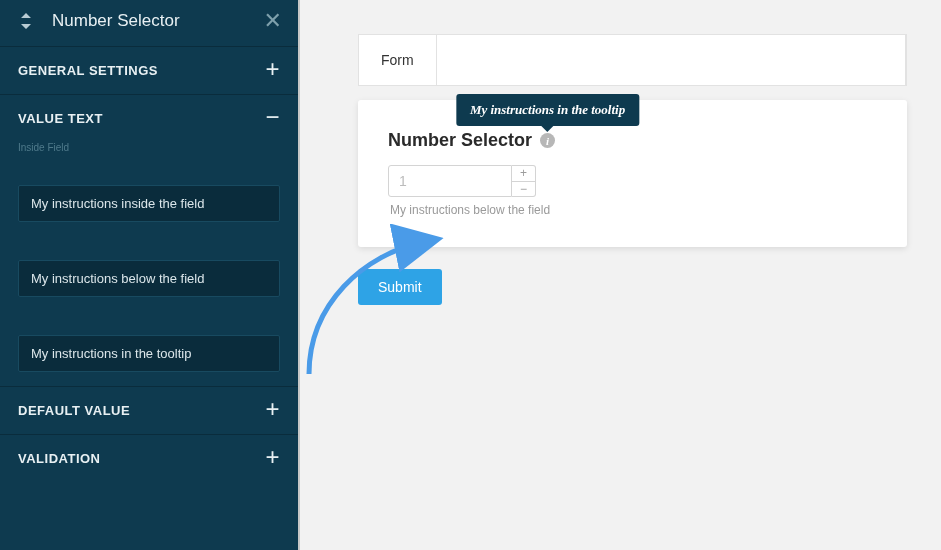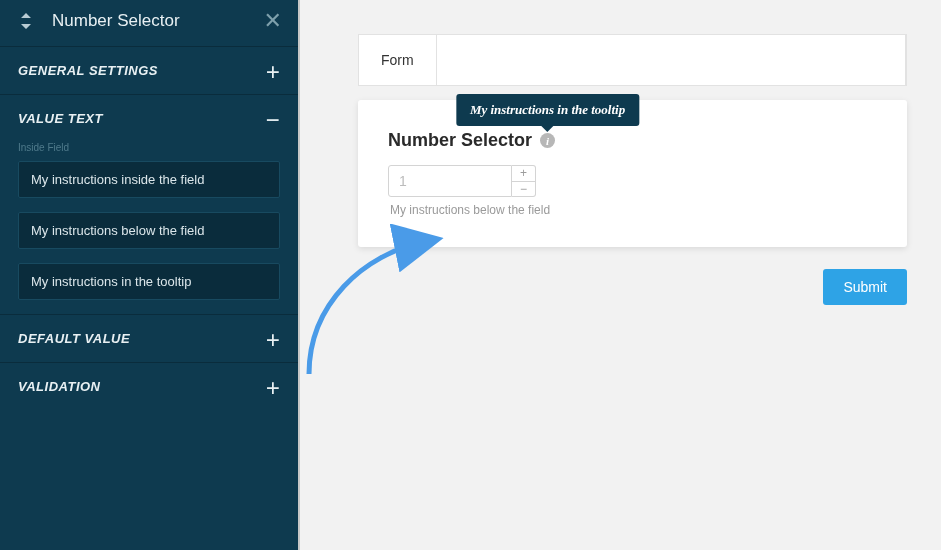--- a/index.html
+++ b/index.html
@@ -30,43 +30,43 @@
     font-size: 17px; font-weight: 500; color: #e8f0f3; flex: 1;
   }
   .close-icon {
     font-size: 22px; color: #7ea0ac; cursor: pointer; line-height: 1;
   }
 
   .section {
     border-top: 1px solid #0a2c3c;
   }
   .section-header {
-    display: flex; align-items: flex-end; justify-content: space-between;
+    display: flex; align-items: flex-start; justify-content: space-between;
     padding: 16px 18px;
     font-size: 13px; font-weight: 700; letter-spacing: 0.5px;
     color: #e8f0f3;
     cursor: pointer;
-    font-style: italic;
   }
   .section-toggle {
     font-size: 24px; font-weight: 400; color: #e8f0f3; line-height: 0.5;
   }
 
   .subsection { padding: 0 18px 14px 18px; }
   .sub-label {
     font-size: 10px; color: #4f7a8b; margin-bottom: 8px;
   }
   .sub-input {
     width: 100%;
     background: #0a2c3c;
     border: 1px solid #184a60;
     color: #dbe6ea;
     font-size: 13px;
     padding: 10px 12px;
     border-radius: 2px;
+    margin-top: 24px;
   }
 
   
   .main {
     flex: 1;
     position: relative;
     padding: 34px 34px 0 58px;
   }
 
   .tabbar {
@@ -150,21 +150,21 @@
     font-size: 12px; color: #9c9c9c; cursor: pointer;
     line-height: 1;
   }
   .step-btn:first-child { border-bottom: 1px solid #d4d4d4; }
 
   .below-text {
     font-size: 12px; color: #9a9a9a; margin-top: 6px; margin-left: 2px;
   }
 
   .submit-row {
-    display: flex; justify-content: flex-end;
+    display: flex; justify-content: flex-start;
     margin-top: 22px;
   }
   .submit-btn {
     background: #2ea3e6;
     color: #fff;
     border: none;
     padding: 10px 20px;
     font-size: 14px;
     border-radius: 3px;
     cursor: pointer;

